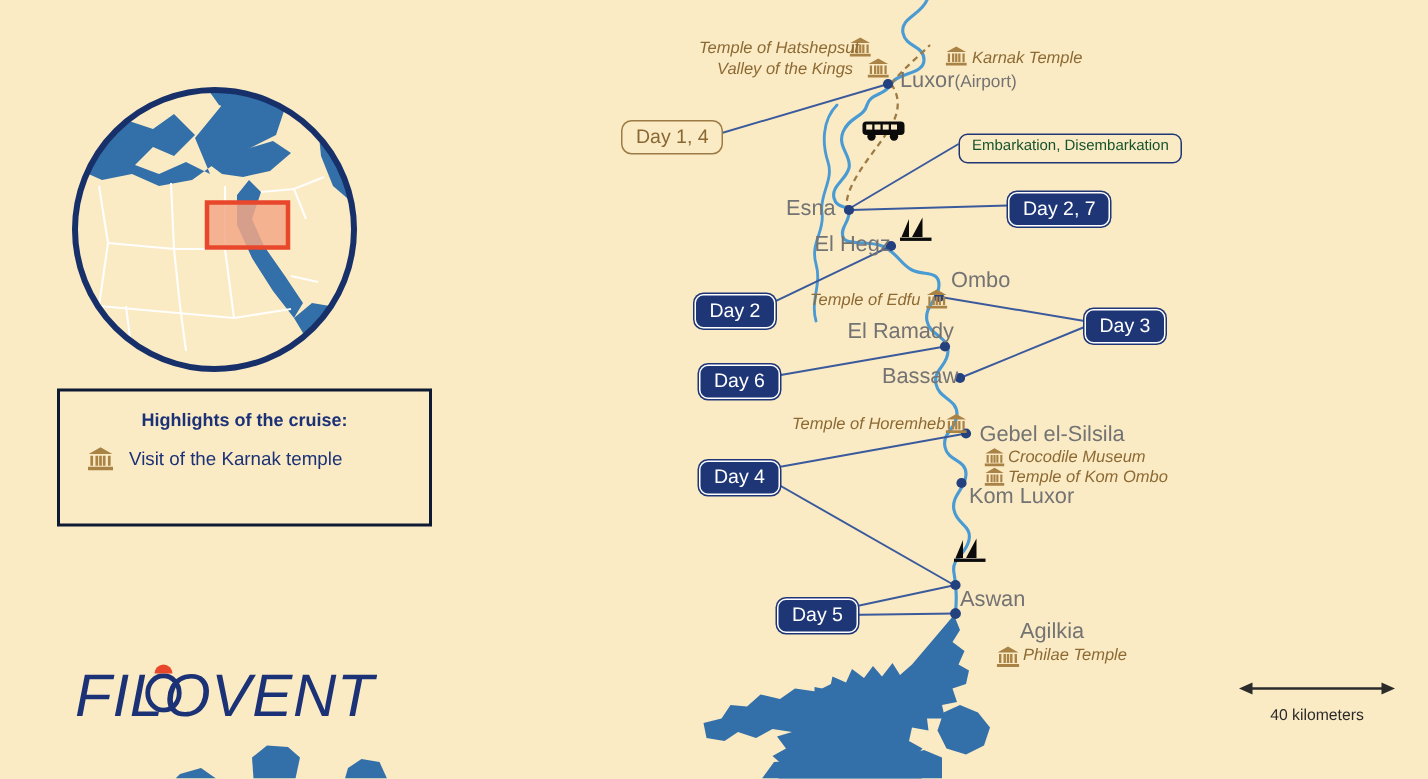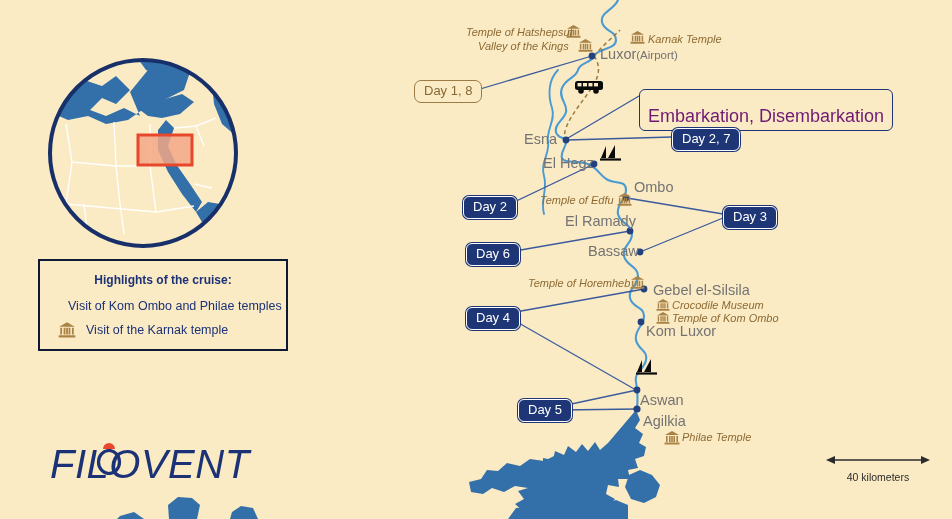--- a/index.html
+++ b/index.html
@@ -28,22 +28,22 @@
     box-shadow:0 0 0 1px #1f3676;
     white-space:nowrap;line-height:1.05;
   }
   .day-pill-alt{
     background:#fbebc5;color:#8a6833;font-size:13px;
     padding:3px 9px 4px 9px;border-radius:7px;
     border:1.6px solid #9c7b44;
     white-space:nowrap;line-height:1.05;
   }
   .embark-pill{
-    background:#fbebc5;color:#701a75;font-size:18px;
-    padding:17px 8px 4px 8px;border-radius:6px;
+    background:#fbebc5;color:#14532d;font-size:10px;
+    padding:3px 8px 4px 8px;border-radius:6px;
     border:1.4px solid #1f3676;
     white-space:nowrap;line-height:1.05;
   }
 
   
   .legend{
     position:absolute;left:38px;top:259px;width:250px;height:92px;
     background:#fbebc5;border:2px solid #0e1a33;
     box-sizing:border-box;padding:12px 14px 0 14px;
   }
@@ -248,39 +248,33 @@
     <span>Luxor</span><span class="sub">(Airport)</span>
   </div>
   <div class="abs city-label" style="left:524px;top:131px;">Esna</div>
   <div class="abs city-label" style="left:543px;top:155px;">El Hegz</div>
   <div class="abs city-label" style="left:634px;top:179px;">Ombo</div>
   <div class="abs city-label" style="left:565px;top:213px;">El Ramady</div>
   <div class="abs city-label" style="left:588px;top:243px;">Bassaw</div>
   <div class="abs city-label" style="left:653px;top:282px;">Gebel el-Silsila</div>
   <div class="abs city-label" style="left:646px;top:323px;">Kom Luxor</div>
   <div class="abs city-label" style="left:640px;top:392px;">Aswan</div>
-  <div class="abs city-label" style="left:643px;top:413px;">Agilkia</div>
-
-  <div class="abs day-pill-alt" style="left:414px;top:80px;">Day 1, 8</div>
+  <div class="abs city-label" style="left:680px;top:413px;">Agilkia</div>
+
+  <div class="abs day-pill-alt" style="left:414px;top:80px;">Day 1, 4</div>
   <div class="abs embark-pill" style="left:639px;top:89px;">Embarkation, Disembarkation</div>
   <div class="abs day-pill" style="left:672px;top:128px;">Day 2, 7</div>
   <div class="abs day-pill" style="left:463px;top:196px;">Day 2</div>
   <div class="abs day-pill" style="left:723px;top:206px;">Day 3</div>
   <div class="abs day-pill" style="left:466px;top:243px;">Day 6</div>
   <div class="abs day-pill" style="left:466px;top:307px;">Day 4</div>
   <div class="abs day-pill" style="left:518px;top:399px;">Day 5</div>
 
   <div class="legend">
     <div class="legend-title">Highlights of the cruise:</div>
-    <div class="legend-row">
-      <svg width="18" height="18" viewBox="0 0 16 16">
-        <path fill="#a98246" d="M8,1 L15,5 L1,5 Z M2,6 h1.6 v6 H2 Z M5,6 h1.6 v6 H5 Z M7.2,6 h1.6 v6 H7.2 Z M9.4,6 h1.6 v6 H9.4 Z M12.4,6 h1.6 v6 h-1.6 Z M0.6,12.6 h14.8 v2 H0.6 Z"></path>
-      </svg>
-      <span class="txt">Visit of Kom Ombo and Philae temples</span>
-    </div>
     <div class="legend-row">
       <svg width="18" height="18" viewBox="0 0 16 16">
         <path fill="#a98246" d="M8,1 L15,5 L1,5 Z M2,6 h1.6 v6 H2 Z M5,6 h1.6 v6 H5 Z M7.2,6 h1.6 v6 H7.2 Z M9.4,6 h1.6 v6 H9.4 Z M12.4,6 h1.6 v6 h-1.6 Z M0.6,12.6 h14.8 v2 H0.6 Z"></path>
       </svg>
       <span class="txt">Visit of the Karnak temple</span>
     </div>
   </div>
 
   <div class="logo">
     <div style="position:relative;display:inline-block;">

